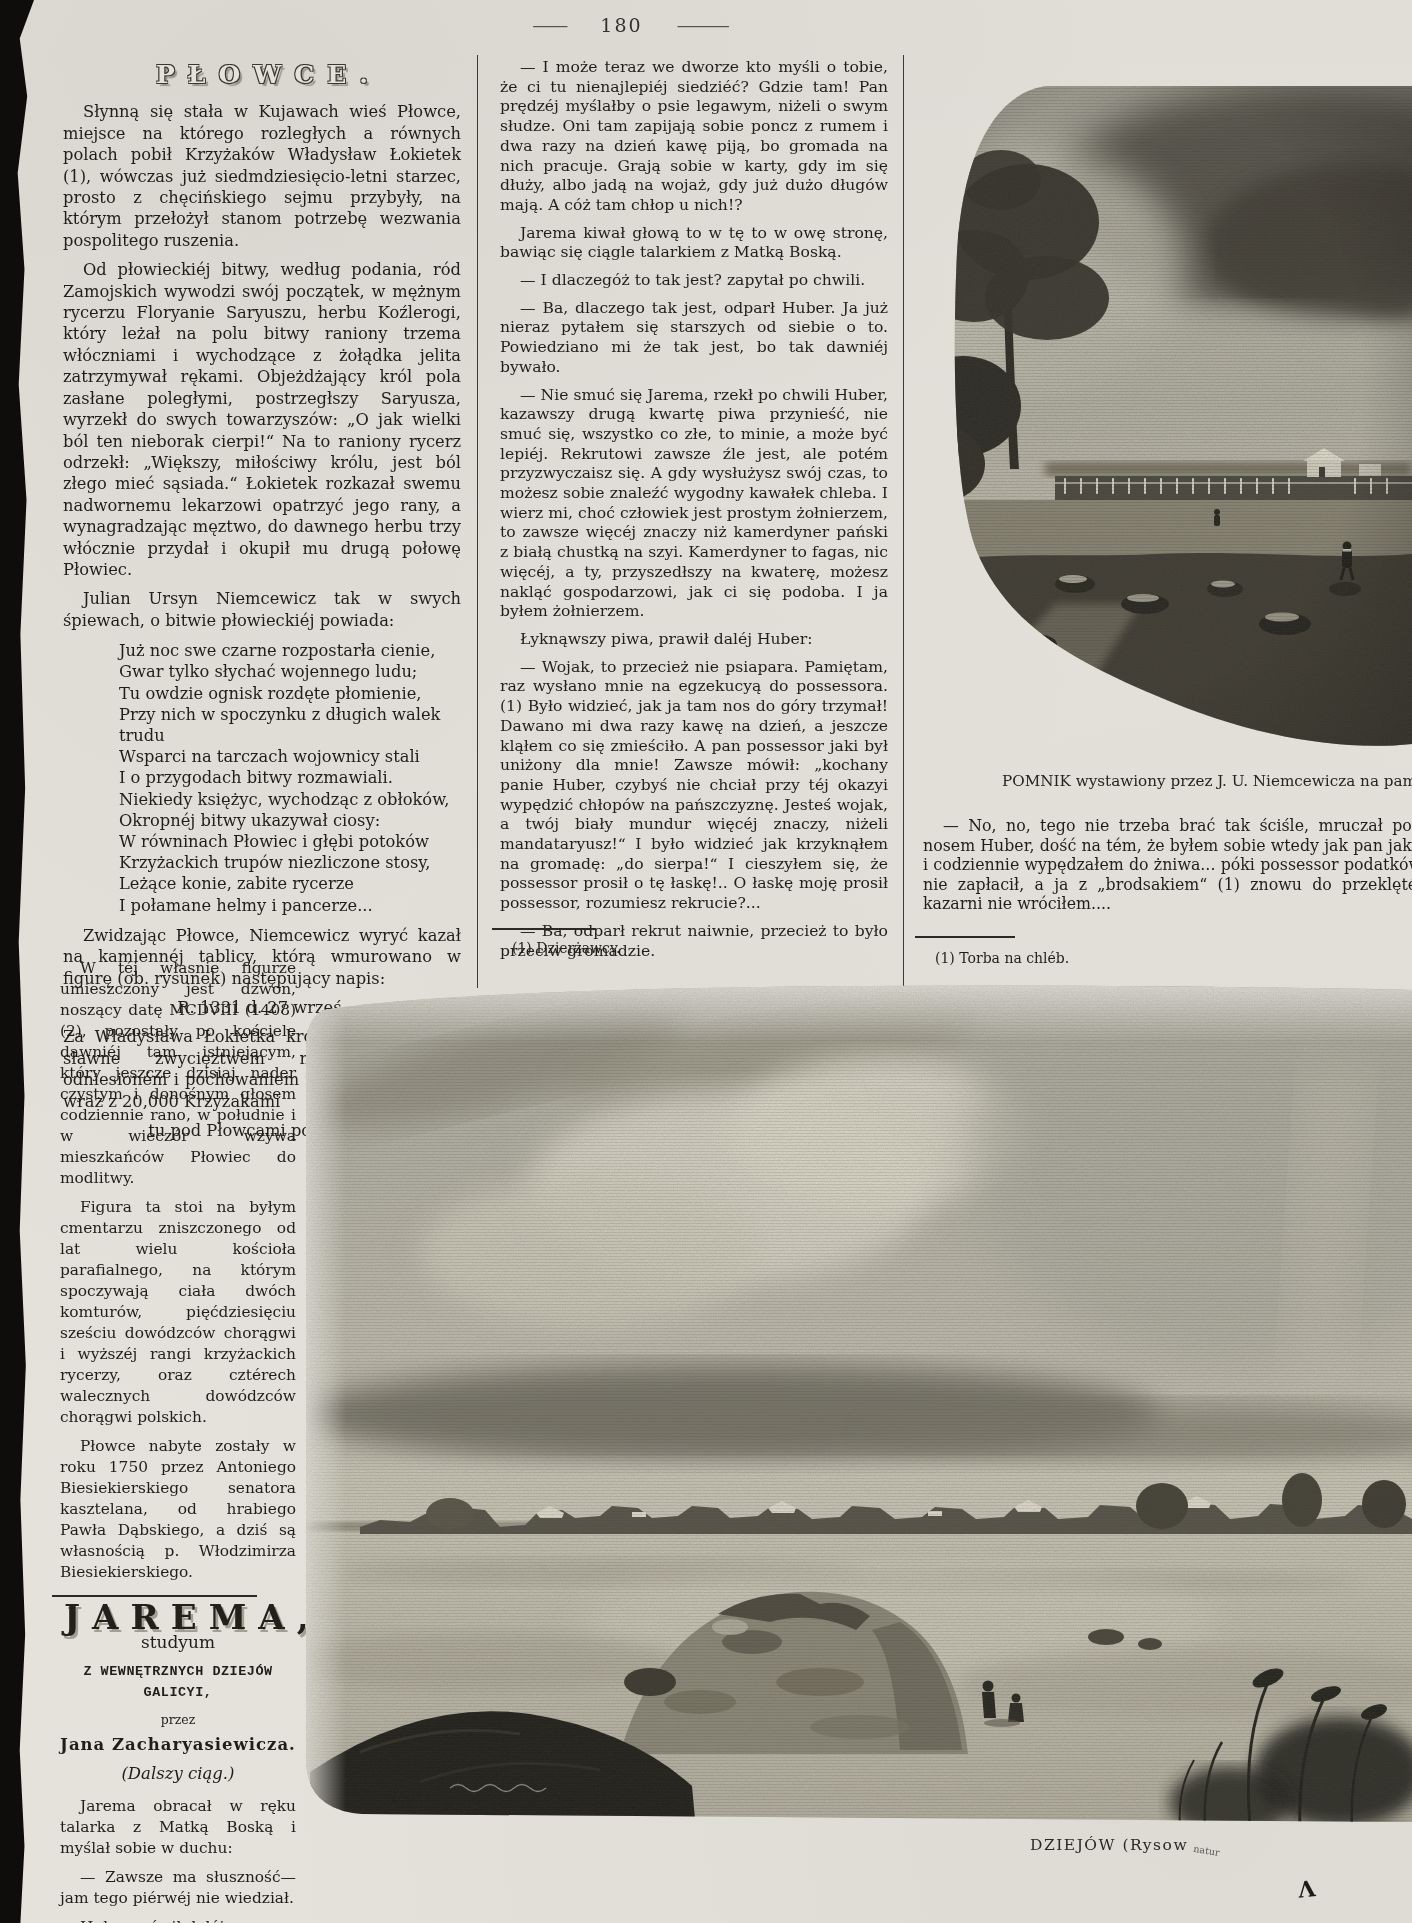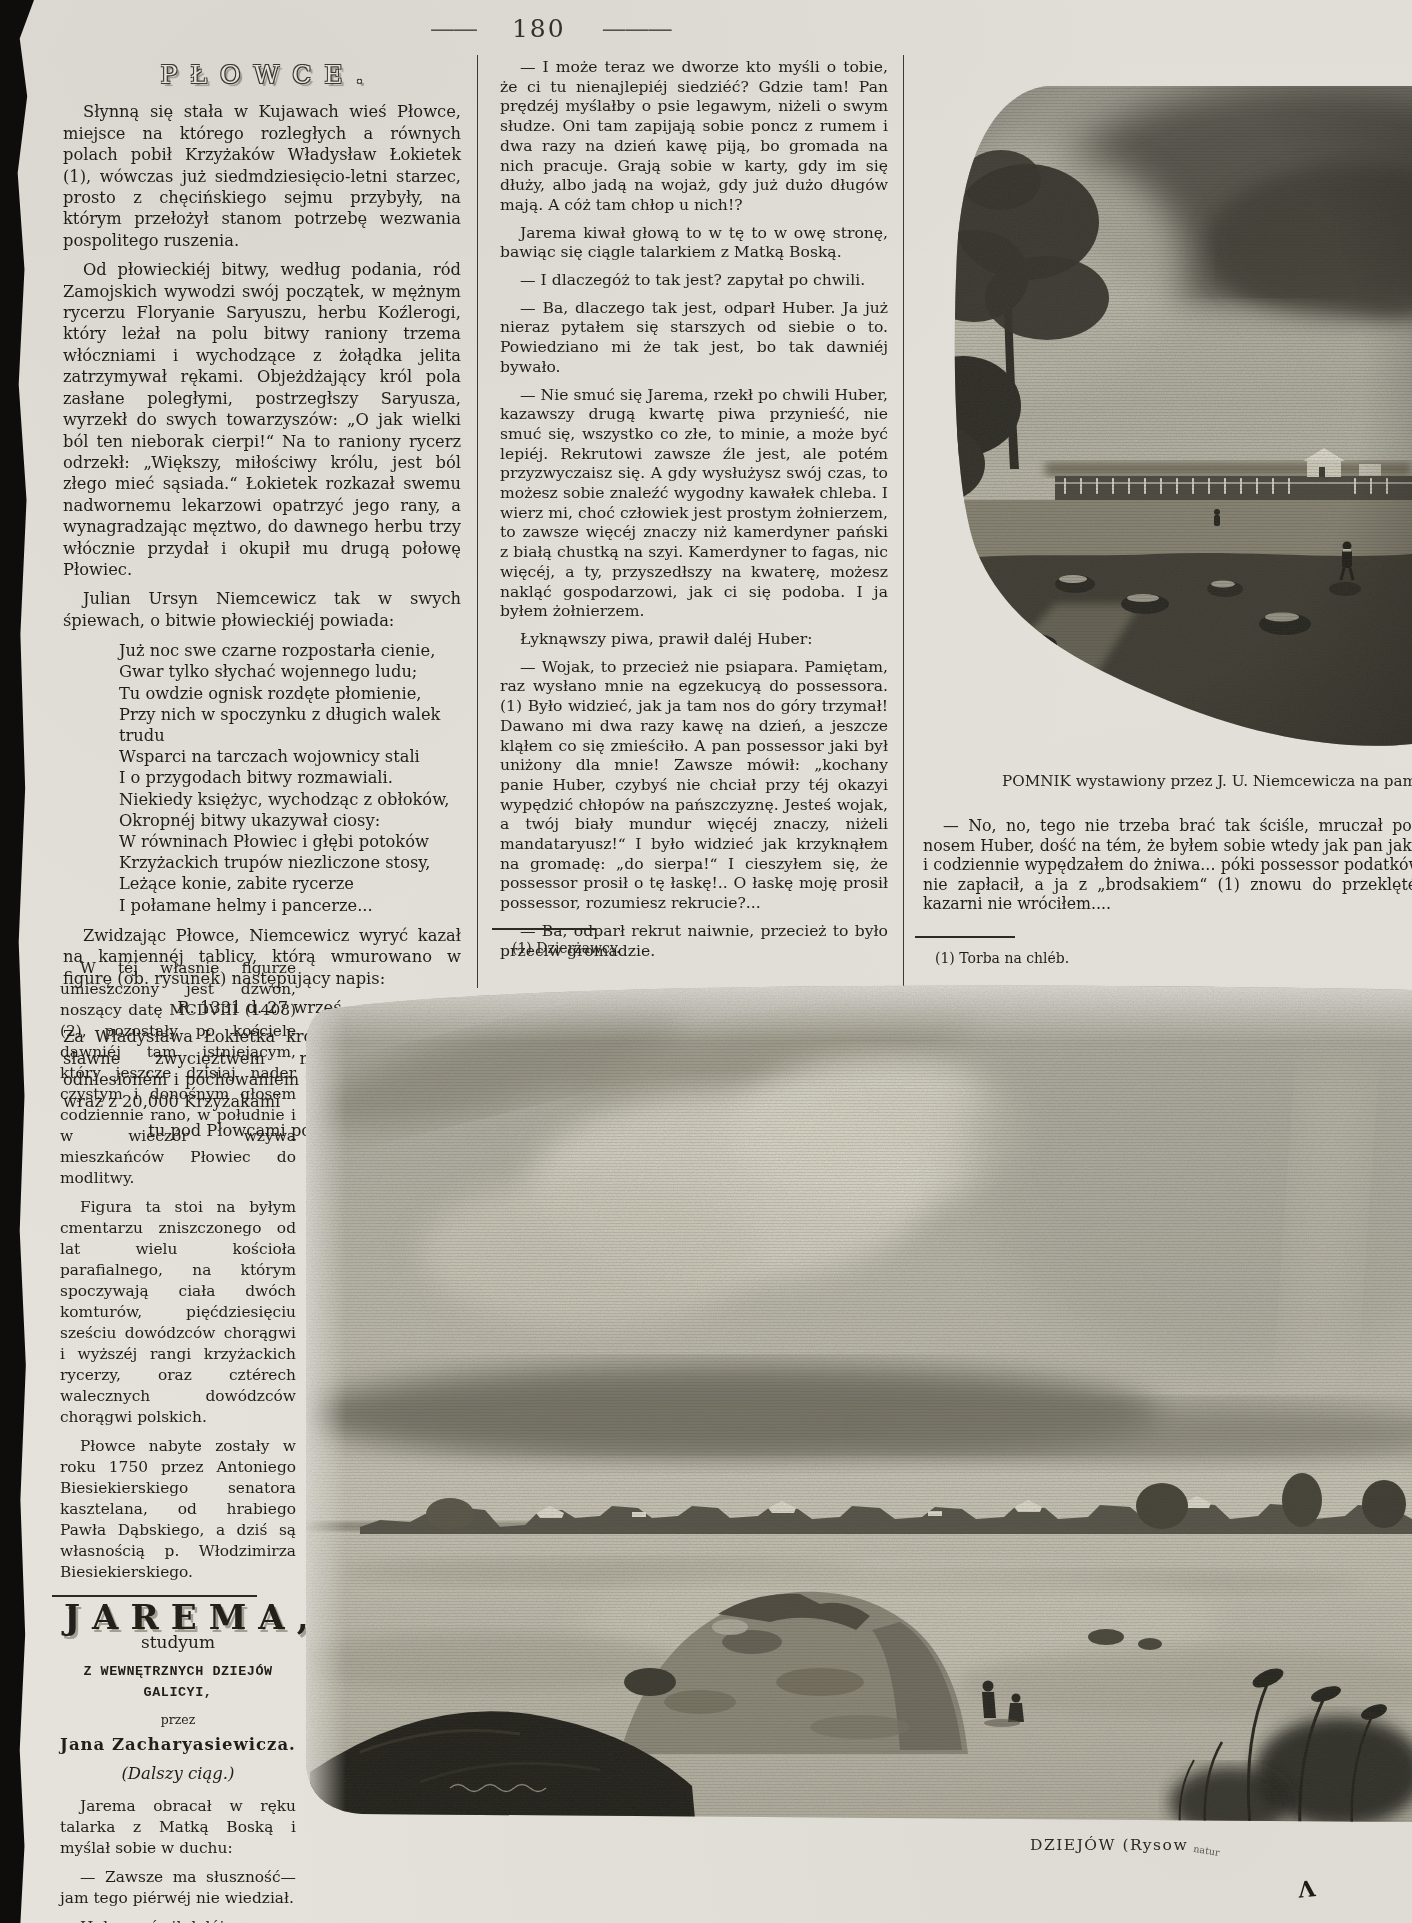--- a/index.html
+++ b/index.html
@@ -10,28 +10,28 @@
       radial-gradient(ellipse at 18% 12%, rgba(90,85,70,0.06), transparent 55%),
       radial-gradient(ellipse at 85% 90%, rgba(80,75,60,0.05), transparent 60%),
       linear-gradient(180deg, rgba(0,0,0,0.02), rgba(0,0,0,0.0) 30%);
     font-family:"DejaVu Serif","Liberation Serif",serif;
     color:#201e1a;
   }
   .abs{position:absolute;}
   
   #gutter{left:0;top:0;width:34px;height:1923px;background:#0e0d0b;
     clip-path:polygon(0 0,100% 0,58% 2%,80% 5%,52% 9%,72% 14%,55% 20%,78% 26%,60% 33%,74% 41%,55% 49%,72% 57%,58% 64%,76% 71%,60% 78%,74% 85%,58% 91%,72% 96%,60% 100%,0 100%);}
-  #page-number-row{left:430px;top:14px;width:400px;text-align:left;font-size:25px;letter-spacing:2px;color:#34322c;}
+  #page-number-row{left:430px;top:14px;width:400px;text-align:center;font-size:19px;letter-spacing:2px;color:#34322c;}
   #page-number-row .dash{letter-spacing:-2px;color:#55524a;}
   #page-number-row .num{margin:0 26px;}
 
   .col{position:absolute;text-align:justify;}
   .col p{margin:8px;text-indent:20px;}
   #col1a{left:55px;top:58px;width:414px;font-size:16.3px;line-height:21.4px;}
-  #col1a h1{margin:6px 0 16px 0;text-align:center;font-size:25px;font-weight:normal;letter-spacing:13px;text-indent:13px;
+  #col1a h1{margin:6px 0 16px 0;text-align:center;font-size:25px;font-weight:bold;letter-spacing:13px;text-indent:13px;
     color:#e4e2db;
     text-shadow:-1px -1px 0 #3a382f,1px -1px 0 #3a382f,-1px 1px 0 #3a382f,1px 1px 0 #3a382f,3px 3px 1px #9a968a;}
   .poem{margin:9px 0 9px 64px;text-align:left;line-height:21.2px;}
   .insc-date{text-align:center;margin-top:3px;}
   .insc-last{text-align:center;}
 
   #divider1,#divider2{width:1.4px;background:#3c3a34;top:55px;height:933px;}
   #divider1{left:477px;}
   #divider2{left:903px;}
 

